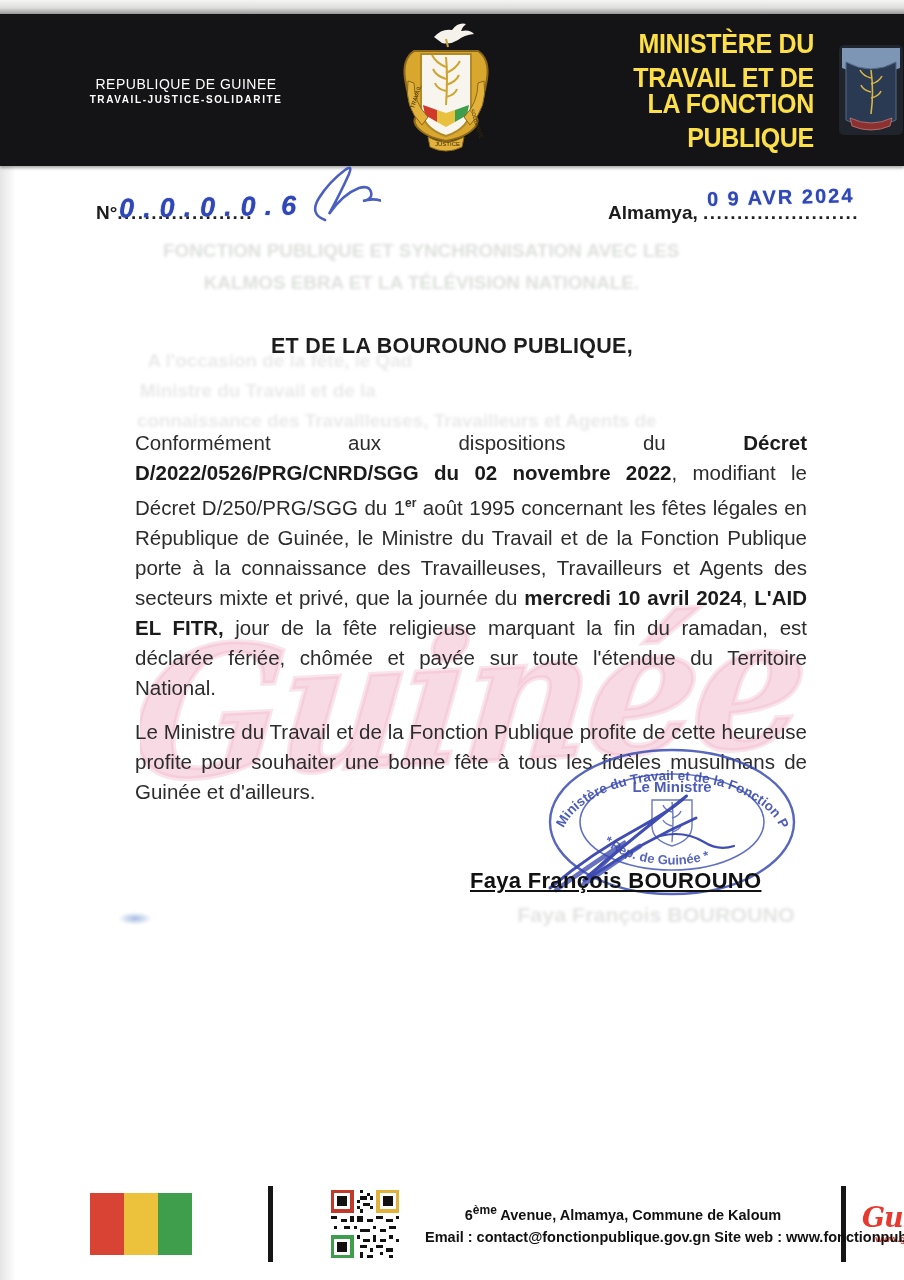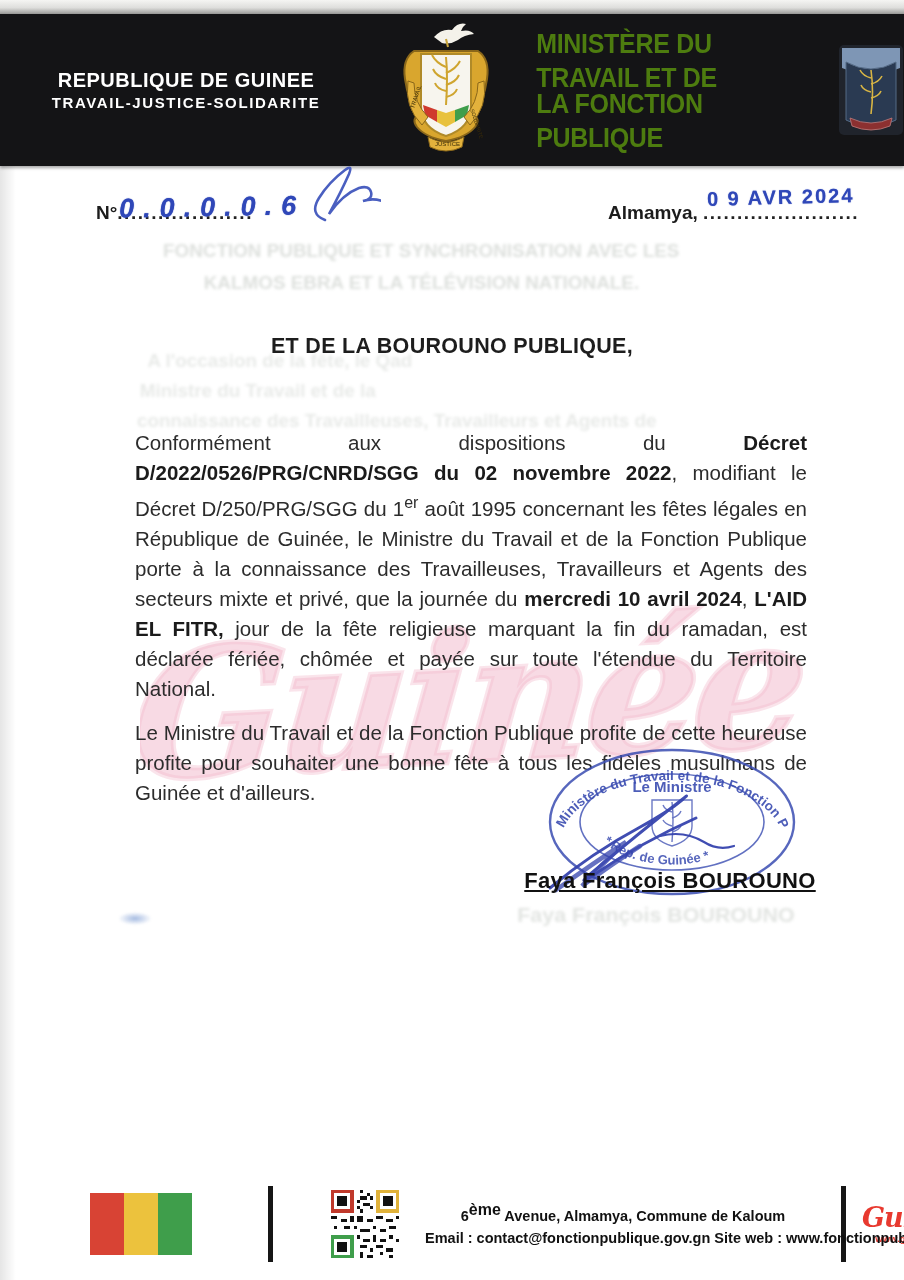--- a/index.html
+++ b/index.html
@@ -4,24 +4,24 @@
 <style>
   html,body{margin:0;padding:0;}
   body{background:#cfcfcd;font-family:"Liberation Sans",sans-serif;}
   .page{position:relative;width:904px;height:1280px;background:#ffffff;overflow:hidden;margin:0 auto;}
   .top-strip{position:absolute;top:0;left:0;width:904px;height:14px;
     background:linear-gradient(180deg,#f5f5f3 0%,#dededc 55%,#9a9a98 100%);}
   
   .banner{position:absolute;top:14px;left:0;width:904px;height:152px;background:#141416;
     display:flex;align-items:center;box-shadow:0 2px 3px rgba(0,0,0,.35);}
   .banner-left{width:330px;text-align:center;color:#fff;margin-left:28px;}
-  .banner-left .rep{font-size:20px;font-weight:bold;letter-spacing:.5px;}
-  .banner-left .motto{font-size:15px;font-weight:bold;letter-spacing:1.6px;margin-top:2px;}
+  .banner-left .rep{font-size:14px;font-weight:normal;letter-spacing:.5px;}
+  .banner-left .motto{font-size:10px;font-weight:bold;letter-spacing:1.6px;margin-top:2px;}
   .coat{width:112px;height:138px;margin-left:46px;flex:none;}
-  .banner-right{width:290px;text-align:left;color:#4d7c0f;margin-left:34px;}
+  .banner-right{width:290px;text-align:right;color:#fde047;margin-left:34px;}
   .banner-right div{font-size:25px;font-weight:bold;letter-spacing:-.3px;line-height:30px;transform:scaleY(1.12);}
   .holo-seal{width:66px;height:92px;margin-left:24px;flex:none;border-radius:4px;}
   
   .ref-row{position:absolute;top:196px;left:0;width:904px;height:40px;font-size:19px;font-weight:bold;color:#1c1c1c;}
   .ref-left{position:absolute;left:96px;top:6px;white-space:nowrap;}
   .dots{letter-spacing:1.5px;font-weight:bold;color:#222;}
   .hand-num-wrap{position:relative;display:inline-block;}
   .hand-num{position:absolute;left:2px;top:-10px;color:#2f47b8;font-size:27px;font-weight:bold;
     font-style:italic;letter-spacing:9px;transform:rotate(-1deg);text-shadow:0 0 1px #2f47b8;}
   .ref-right{position:absolute;left:608px;top:6px;white-space:nowrap;}
@@ -34,26 +34,26 @@
     font-size:18.5px;white-space:nowrap;transform:scaleX(1.02);}
   .ghost-sig{font-size:21px;opacity:.28;}
   
   .doc-title{position:absolute;top:332px;left:0;width:904px;text-align:center;color:#1d1d1d;
     font-weight:bold;font-size:21.5px;line-height:29px;letter-spacing:.3px;}
   
   .body-text{position:absolute;top:428px;left:135px;width:672px;color:#2c2c2c;
     font-size:20.5px;line-height:30px;text-align:justify;}
   .body-text p{margin:0 0 14px 0;}
   .b{font-weight:bold;color:#1b1b1b;}
-  sup{font-size:16px;}
+  sup{font-size:12px;font-weight:bold;}
   
   .watermark{position:absolute;top:575px;left:140px;width:720px;height:240px;pointer-events:none;}
   
   .stamp{position:absolute;top:740px;left:540px;width:270px;height:165px;}
-  .sig-name{position:absolute;top:868px;left:470px;width:400px;text-align:center;
+  .sig-name{position:absolute;top:868px;left:470px;width:400px;
     font-size:22px;font-weight:bold;color:#111;text-decoration:underline;letter-spacing:.3px;}
   .ink-smudge{position:absolute;top:912px;left:118px;width:34px;height:13px;border-radius:50%;
     background:radial-gradient(ellipse,rgba(90,130,200,.55),rgba(90,130,200,0) 70%);filter:blur(1px);}
   
   .footer{position:absolute;top:1186px;left:0;width:904px;display:flex;align-items:center;}
   .flag{width:102px;height:62px;display:flex;margin-left:90px;flex:none;}
   .flag div{flex:1;}
   .v-div{width:5px;height:76px;background:#161616;flex:none;}
   .v-div.d1{margin-left:76px;}
   .v-div.d2{margin-left:20px;}

